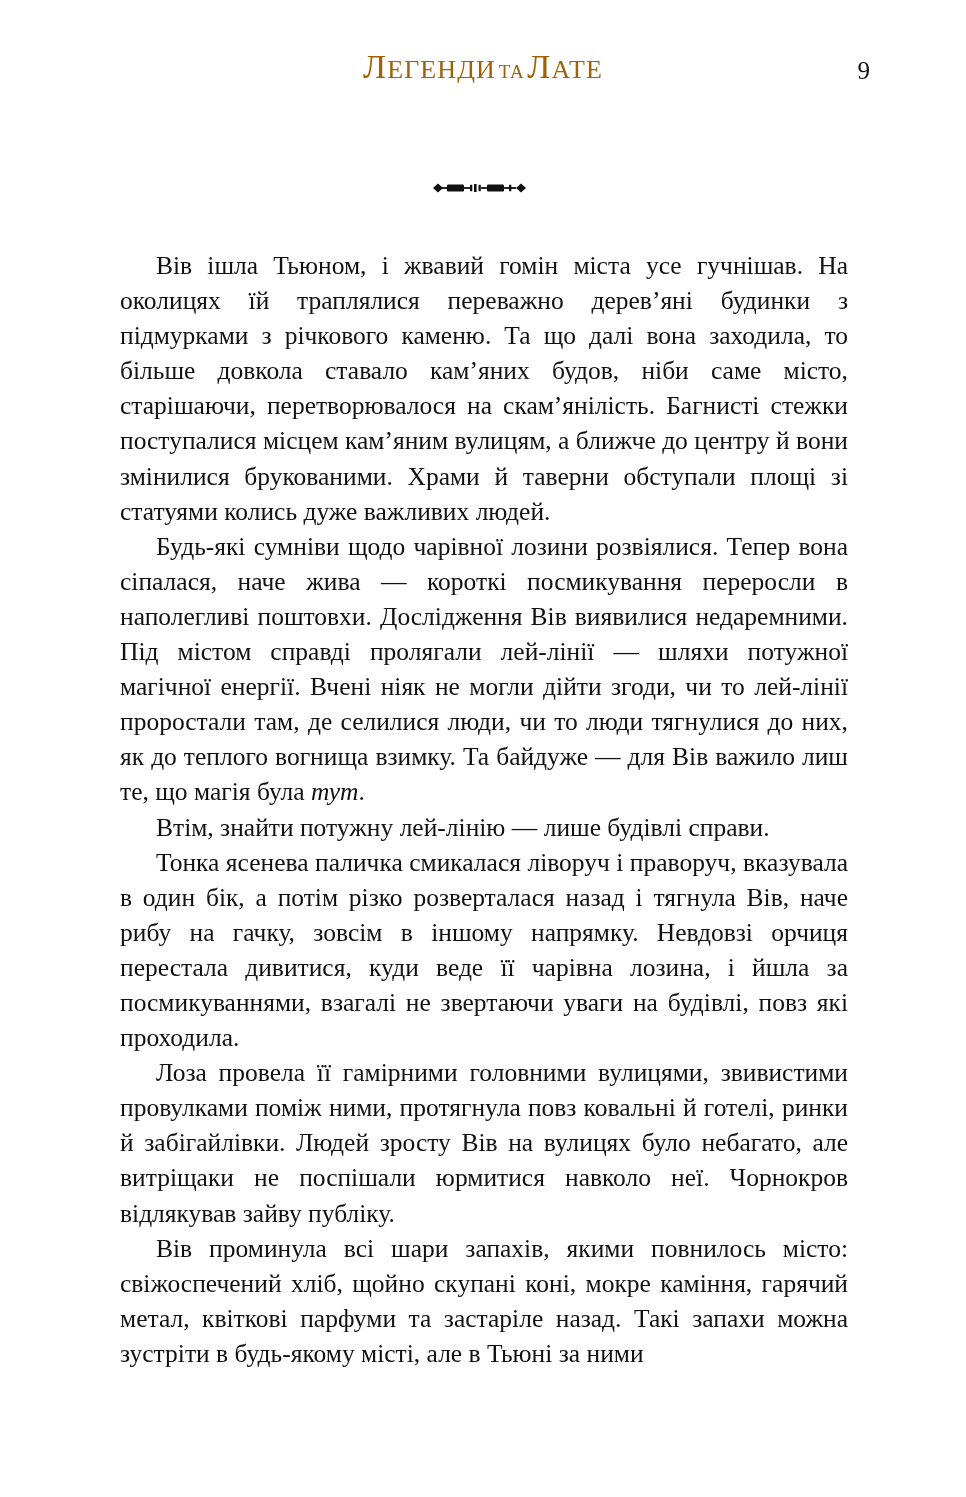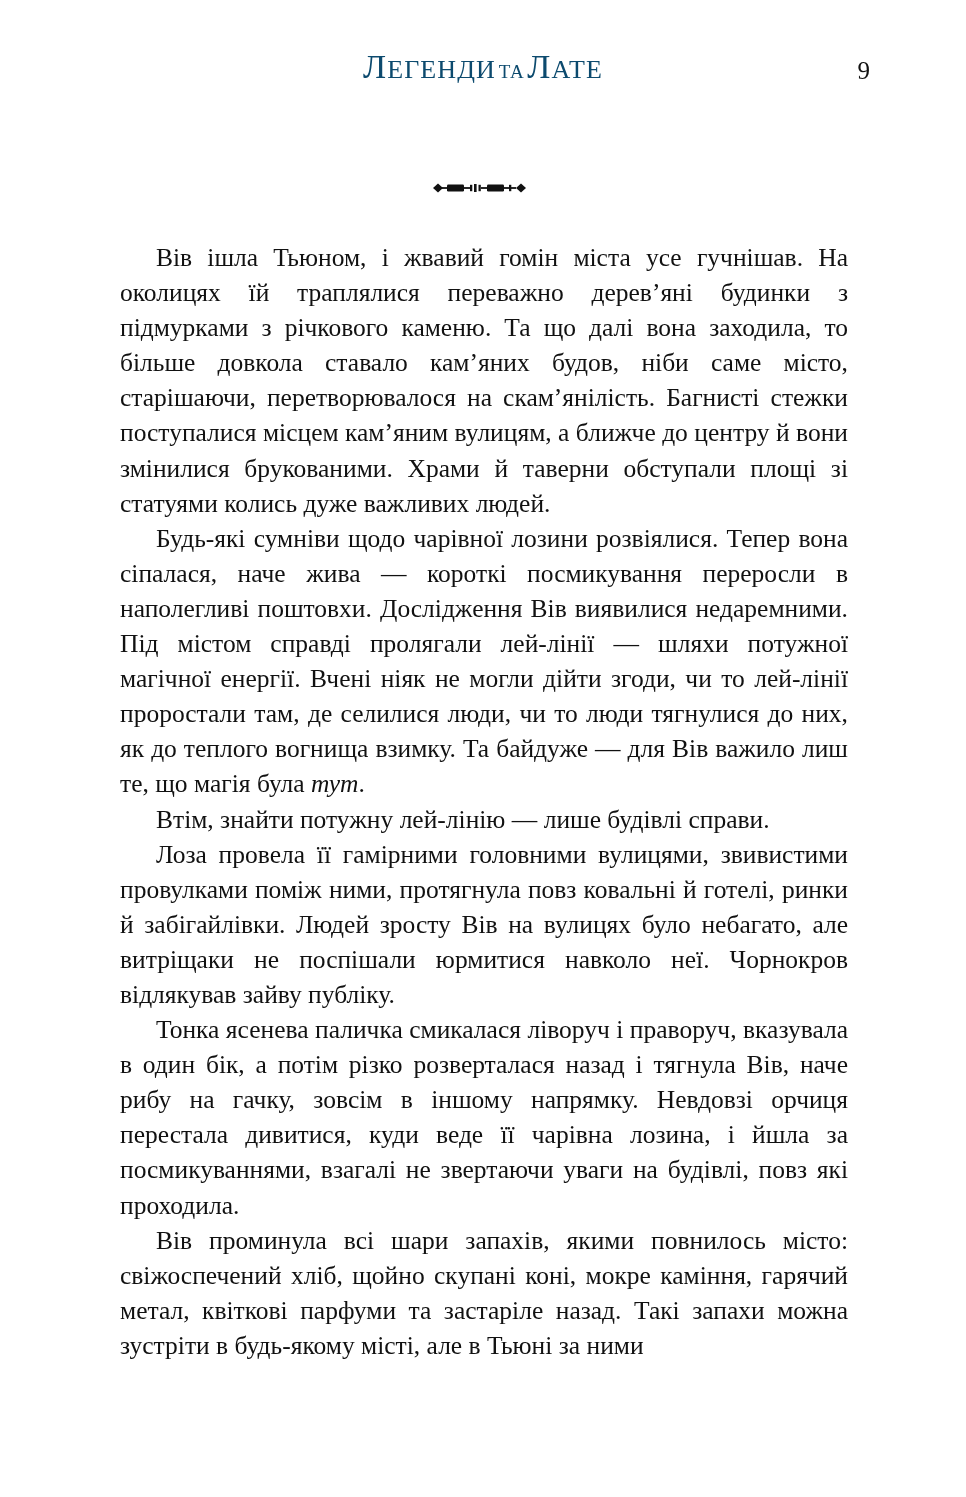--- a/index.html
+++ b/index.html
@@ -30,21 +30,21 @@
   }
   .running-title {
     position: absolute;
     left: 0;
     right: 0;
     top: 0;
     text-align: center;
     font-family: "Liberation Serif", "DejaVu Serif", serif;
     font-size: 29px;
     letter-spacing: 1.1px;
-    color: #0c4a6e;
+    color: #a16207;
     white-space: nowrap;
   }
   
   .rt-big {
     font-size: 34px;
     line-height: 1;
   }
   .rt-caps {
     font-size: 26px;
     line-height: 1;
@@ -75,21 +75,21 @@
   }
   .ornament {
     display: inline-block;
     vertical-align: middle;
   }
 
   
   .body-text {
     position: absolute;
     left: 120px;
-    top: 240px;
+    top: 248px;
     width: 728px;
   }
   .para {
     margin: 0;
     text-align: justify;
     text-justify: inter-word;
     font-size: 25.5px;
     line-height: 35.1px;
     text-indent: 36px;
     hyphens: manual;
@@ -142,18 +142,18 @@
 
         <polygon points="85,9 90,4.5 95,9 90,13.5"></polygon>
       </g>
     </svg>
   </div>
 
   <div class="body-text">
     <p class="para">Вів ішла Тьюном, і жвавий гомін міста усе гучнішав. На околицях їй траплялися переважно дерев’яні будинки з підмурками з річкового каменю. Та що далі вона заходила, то більше довкола ставало кам’яних будов, ніби саме місто, старішаючи, перетворювалося на скам’янілість. Багнисті стежки поступалися місцем кам’яним вулицям, а ближче до центру й вони змінилися брукованими. Храми й таверни обступали площі зі статуями колись дуже важливих людей.</p>
     <p class="para"><span>Будь-які сумніви щодо чарівної лозини розвіялися. Тепер вона сіпалася, наче жива — короткі посмикування переросли в наполегливі поштовхи. Дослідження Вів виявилися недаремними. Під містом справді пролягали лей-лінії — шляхи потужної магічної енергії. Вчені ніяк не могли дійти згоди, чи то лей-лінії проростали там, де селилися люди, чи то люди тягнулися до них, як до теплого вогнища взимку. Та байдуже — для Вів важило лиш те, що магія була <i>тут</i>.</span></p>
     <p class="para">Втім, знайти потужну лей-лінію — лише будівлі справи.</p>
+    <p class="para">Тонка ясенева паличка смикалася ліворуч і праворуч, вказувала в один бік, а потім різко розверталася назад і тягнула Вів, наче рибу на гачку, зовсім в іншому напрямку. Невдовзі орчиця перестала дивитися, куди веде її чарівна лозина, і йшла за посмикуваннями, взагалі не звертаючи уваги на будівлі, повз які проходила.</p>
     <p class="para">Лоза провела її гамірними головними вулицями, звивистими провулками поміж ними, протягнула повз ковальні й готелі, ринки й забігайлівки. Людей зросту Вів на вулицях було небагато, але витріщаки не поспішали юрмитися навколо неї. Чорнокров відлякував зайву публіку.</p>
-    <p class="para">Тонка ясенева паличка смикалася ліворуч і праворуч, вказувала в один бік, а потім різко розверталася назад і тягнула Вів, наче рибу на гачку, зовсім в іншому напрямку. Невдовзі орчиця перестала дивитися, куди веде її чарівна лозина, і йшла за посмикуваннями, взагалі не звертаючи уваги на будівлі, повз які проходила.</p>
     <p class="para">Вів проминула всі шари запахів, якими повнилось місто: свіжоспечений хліб, щойно скупані коні, мокре каміння, гарячий метал, квіткові парфуми та застаріле назад. Такі запахи можна зустріти в будь-якому місті, але в Тьюні за ними</p>
   </div>
 
 </div>
 
 </body></html>

